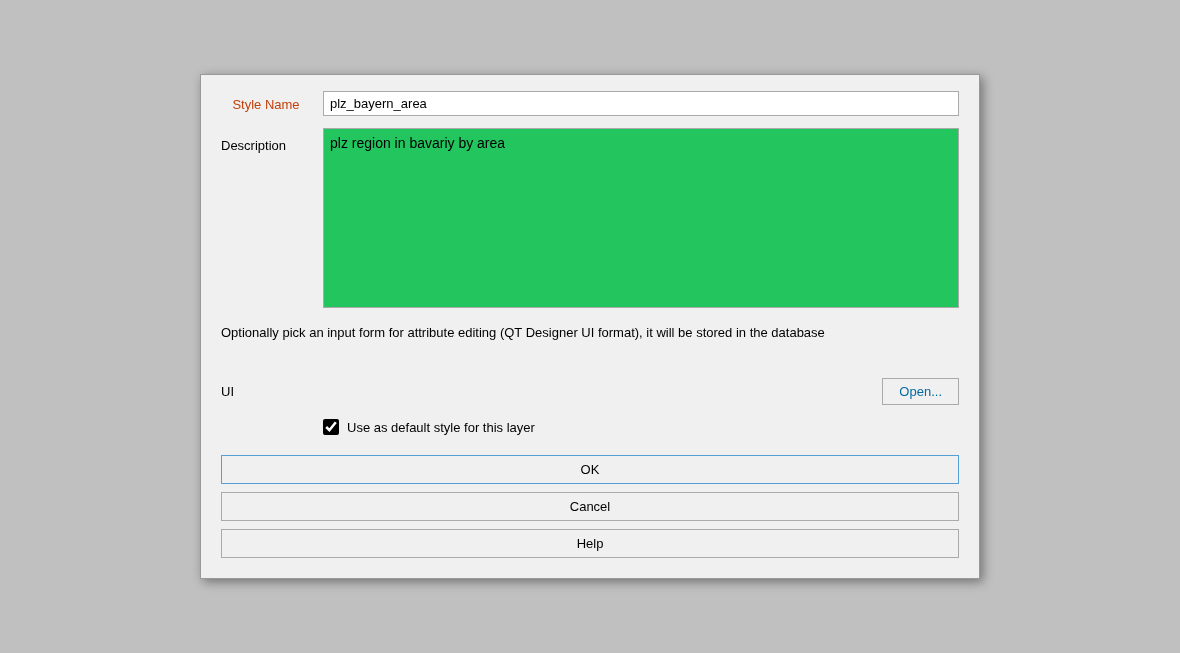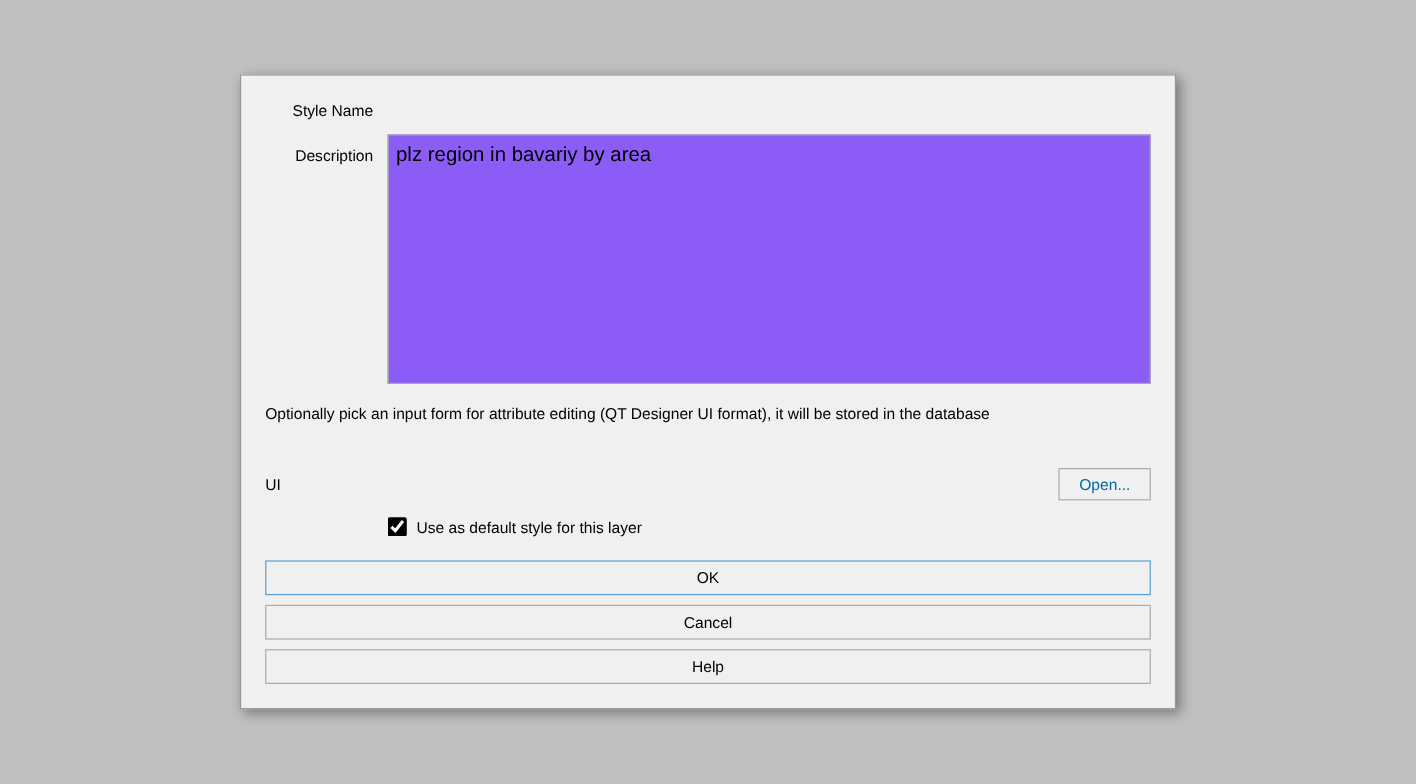--- a/index.html
+++ b/index.html
@@ -84,29 +84,29 @@
 
     .form-row {
       display: flex;
       align-items: flex-start;
       margin-bottom: 12px;
       gap: 12px;
     }
 
     .form-label {
       width: 90px;
-      text-align: right;
+      text-align: center;
       padding-top: 6px;
-      color: #000000;
+      color: #c2410c;
       flex-shrink: 0;
     }
 
     .form-label-desc {
       width: 90px;
-      text-align: right;
+      text-align: left;
       padding-top: 10px;
       color: #000;
       flex-shrink: 0;
     }
 
     .form-control-wrap {
       flex: 1;
     }
 
     .text-input {
@@ -115,25 +115,25 @@
       border: 1px solid #aaa;
       background: #fff;
       font-size: 13px;
       font-family: inherit;
       color: #000;
       outline: none;
     }
 
     .textarea-input {
       width: 100%;
-      height: 208px;
+      height: 180px;
       padding: 6px;
       border: 1px solid #aaa;
-      background: #8b5cf6;
-      font-size: 17px;
+      background: #22c55e;
+      font-size: 14px;
       font-family: inherit;
       color: #000;
       resize: none;
       outline: none;
     }
 
     .info-text {
       margin: 10px 0 12px 0;
       color: #000;
       font-size: 13px;
@@ -218,20 +218,23 @@
 </head>
 <body>
 
 <div class="dialog">
 
 
   <div class="dialog-body">
 
     <div class="form-row">
       <span class="form-label">Style Name</span>
+      <div class="form-control-wrap">
+        <input type="text" class="text-input" value="plz_bayern_area" style="">
+      </div>
     </div>
 
     <div class="form-row">
       <span class="form-label form-label-desc">Description</span>
       <div class="form-control-wrap">
         <textarea class="textarea-input" style="">plz region in bavariy by area</textarea>
       </div>
     </div>
 
     <div class="info-text">Optionally pick an input form for attribute editing (QT Designer UI format), it will be stored in the database</div>

